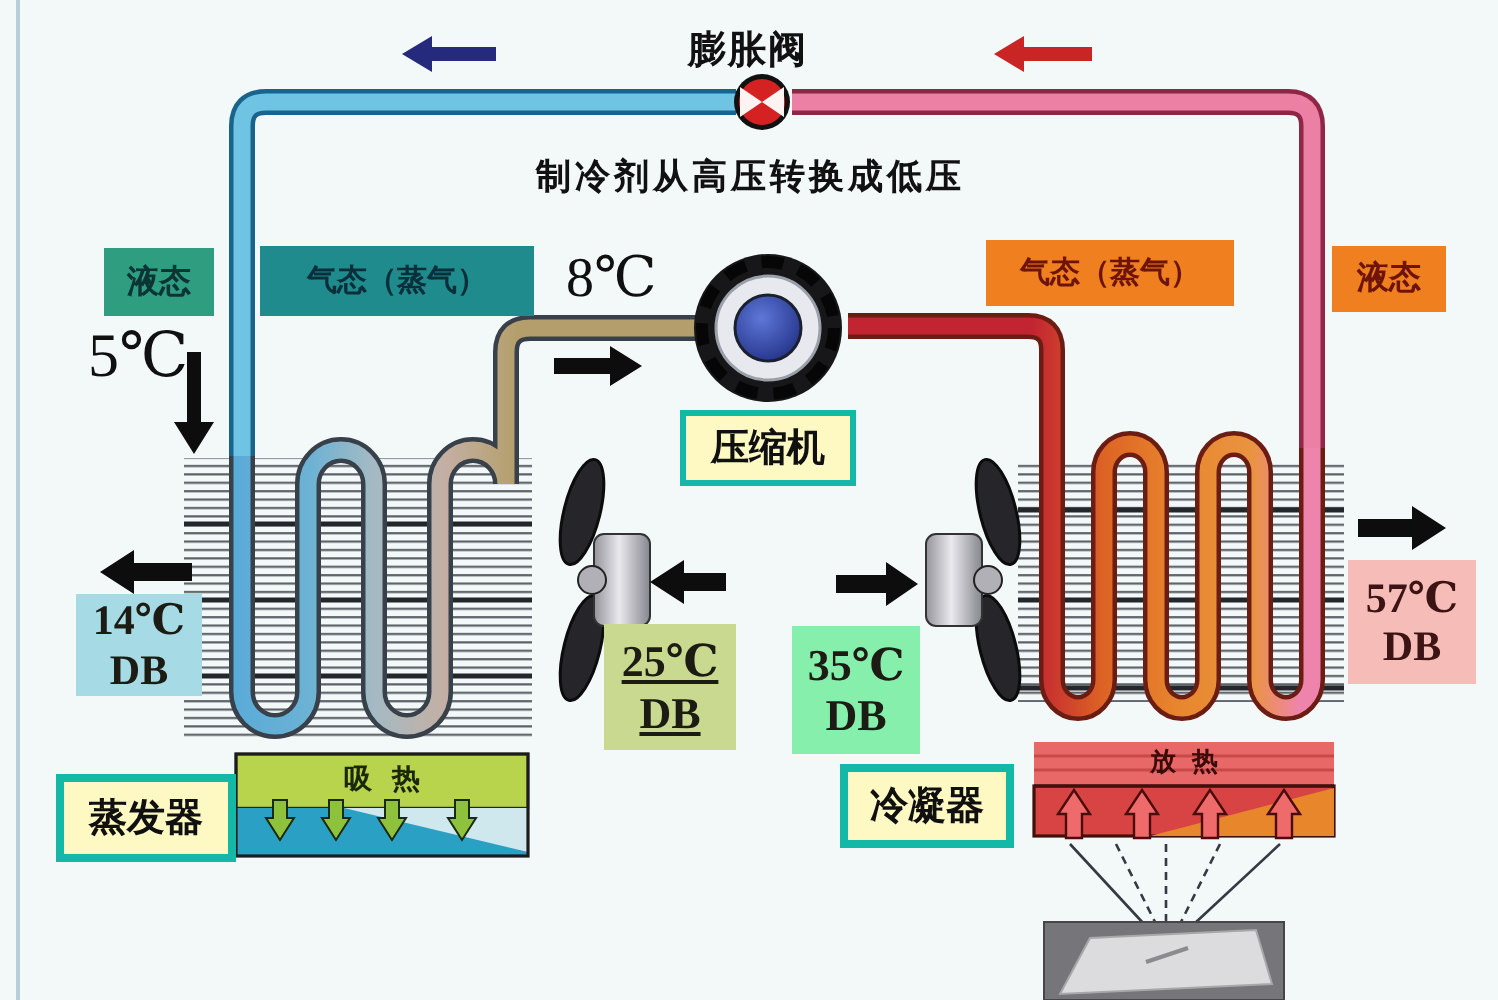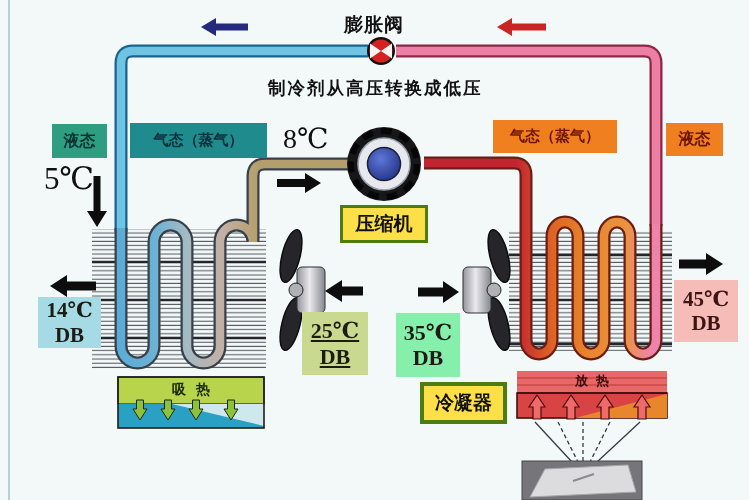--- a/index.html
+++ b/index.html
@@ -11,21 +11,21 @@
   #stage svg{position:absolute;left:0;top:0;}
   .abs{position:absolute;}
   .lbl{font-weight:bold;color:#111;white-space:nowrap;}
   .serifT{font-family:"Liberation Serif","DejaVu Serif",serif;color:#101010;white-space:nowrap;}
   .state-box{display:flex;align-items:center;justify-content:center;
     font-weight:bold;white-space:nowrap;}
   .db-box{display:flex;flex-direction:column;align-items:center;justify-content:center;
     font-family:"Liberation Serif","DejaVu Serif",serif;font-weight:bold;color:#1c1c14;
     line-height:1.15;}
   .frame-box{display:flex;align-items:center;justify-content:center;
-    background:#fde047;border:3px solid #4d7c0f;font-weight:bold;color:#101010;}
+    background:#fef9c3;border:3px solid #14b8a6;font-weight:bold;color:#101010;}
   .band-lbl{display:flex;align-items:center;justify-content:center;font-weight:bold;}
 </style>
 </head>
 <body>
 
 <div id="stage">
 
 <svg width="749" height="500" viewBox="0 0 749 500">
   <defs>
     <linearGradient id="gradEvap" gradientUnits="userSpaceOnUse" x1="115" y1="0" x2="258" y2="0">
@@ -196,26 +196,27 @@
   <span>25℃</span>
   <span>DB</span>
 </div>
 
 <div class="abs db-box" style="left:396px;top:313px;width:64px;height:64px;background:#86efac;font-size:22px;">
   <span>35℃</span>
   <span>DB</span>
 </div>
 
 <div class="abs db-box" style="left:674px;top:280px;width:64px;height:62px;background:#f5bcb8;color:#3c1414;font-size:21px;">
-  <span>45℃</span>
+  <span>57℃</span>
   <span>DB</span>
 </div>
 
 <div class="abs frame-box" style="left:340px;top:205px;width:82px;height:32px;font-size:19px;">压缩机</div>
 
+<div class="abs frame-box" style="left:28px;top:387px;width:82px;height:36px;border-width:4px;font-size:19px;">蒸发器</div>
 
 <div class="abs frame-box" style="left:420px;top:382px;width:79px;height:34px;border-width:4px;font-size:19px;">冷凝器</div>
 
 <div class="abs band-lbl" style="left:118px;top:377px;width:146px;height:25px;font-size:14px;color:#1a2808;letter-spacing:10px;padding-left:10px;box-sizing:border-box;text-align:right;">吸热</div>
 
 <div class="abs band-lbl" style="left:517px;top:370px;width:150px;height:22px;font-size:13px;color:#3c0a0a;letter-spacing:8px;padding-left:8px;box-sizing:border-box;">放热</div>
 
 </div>
 
 </body></html>

